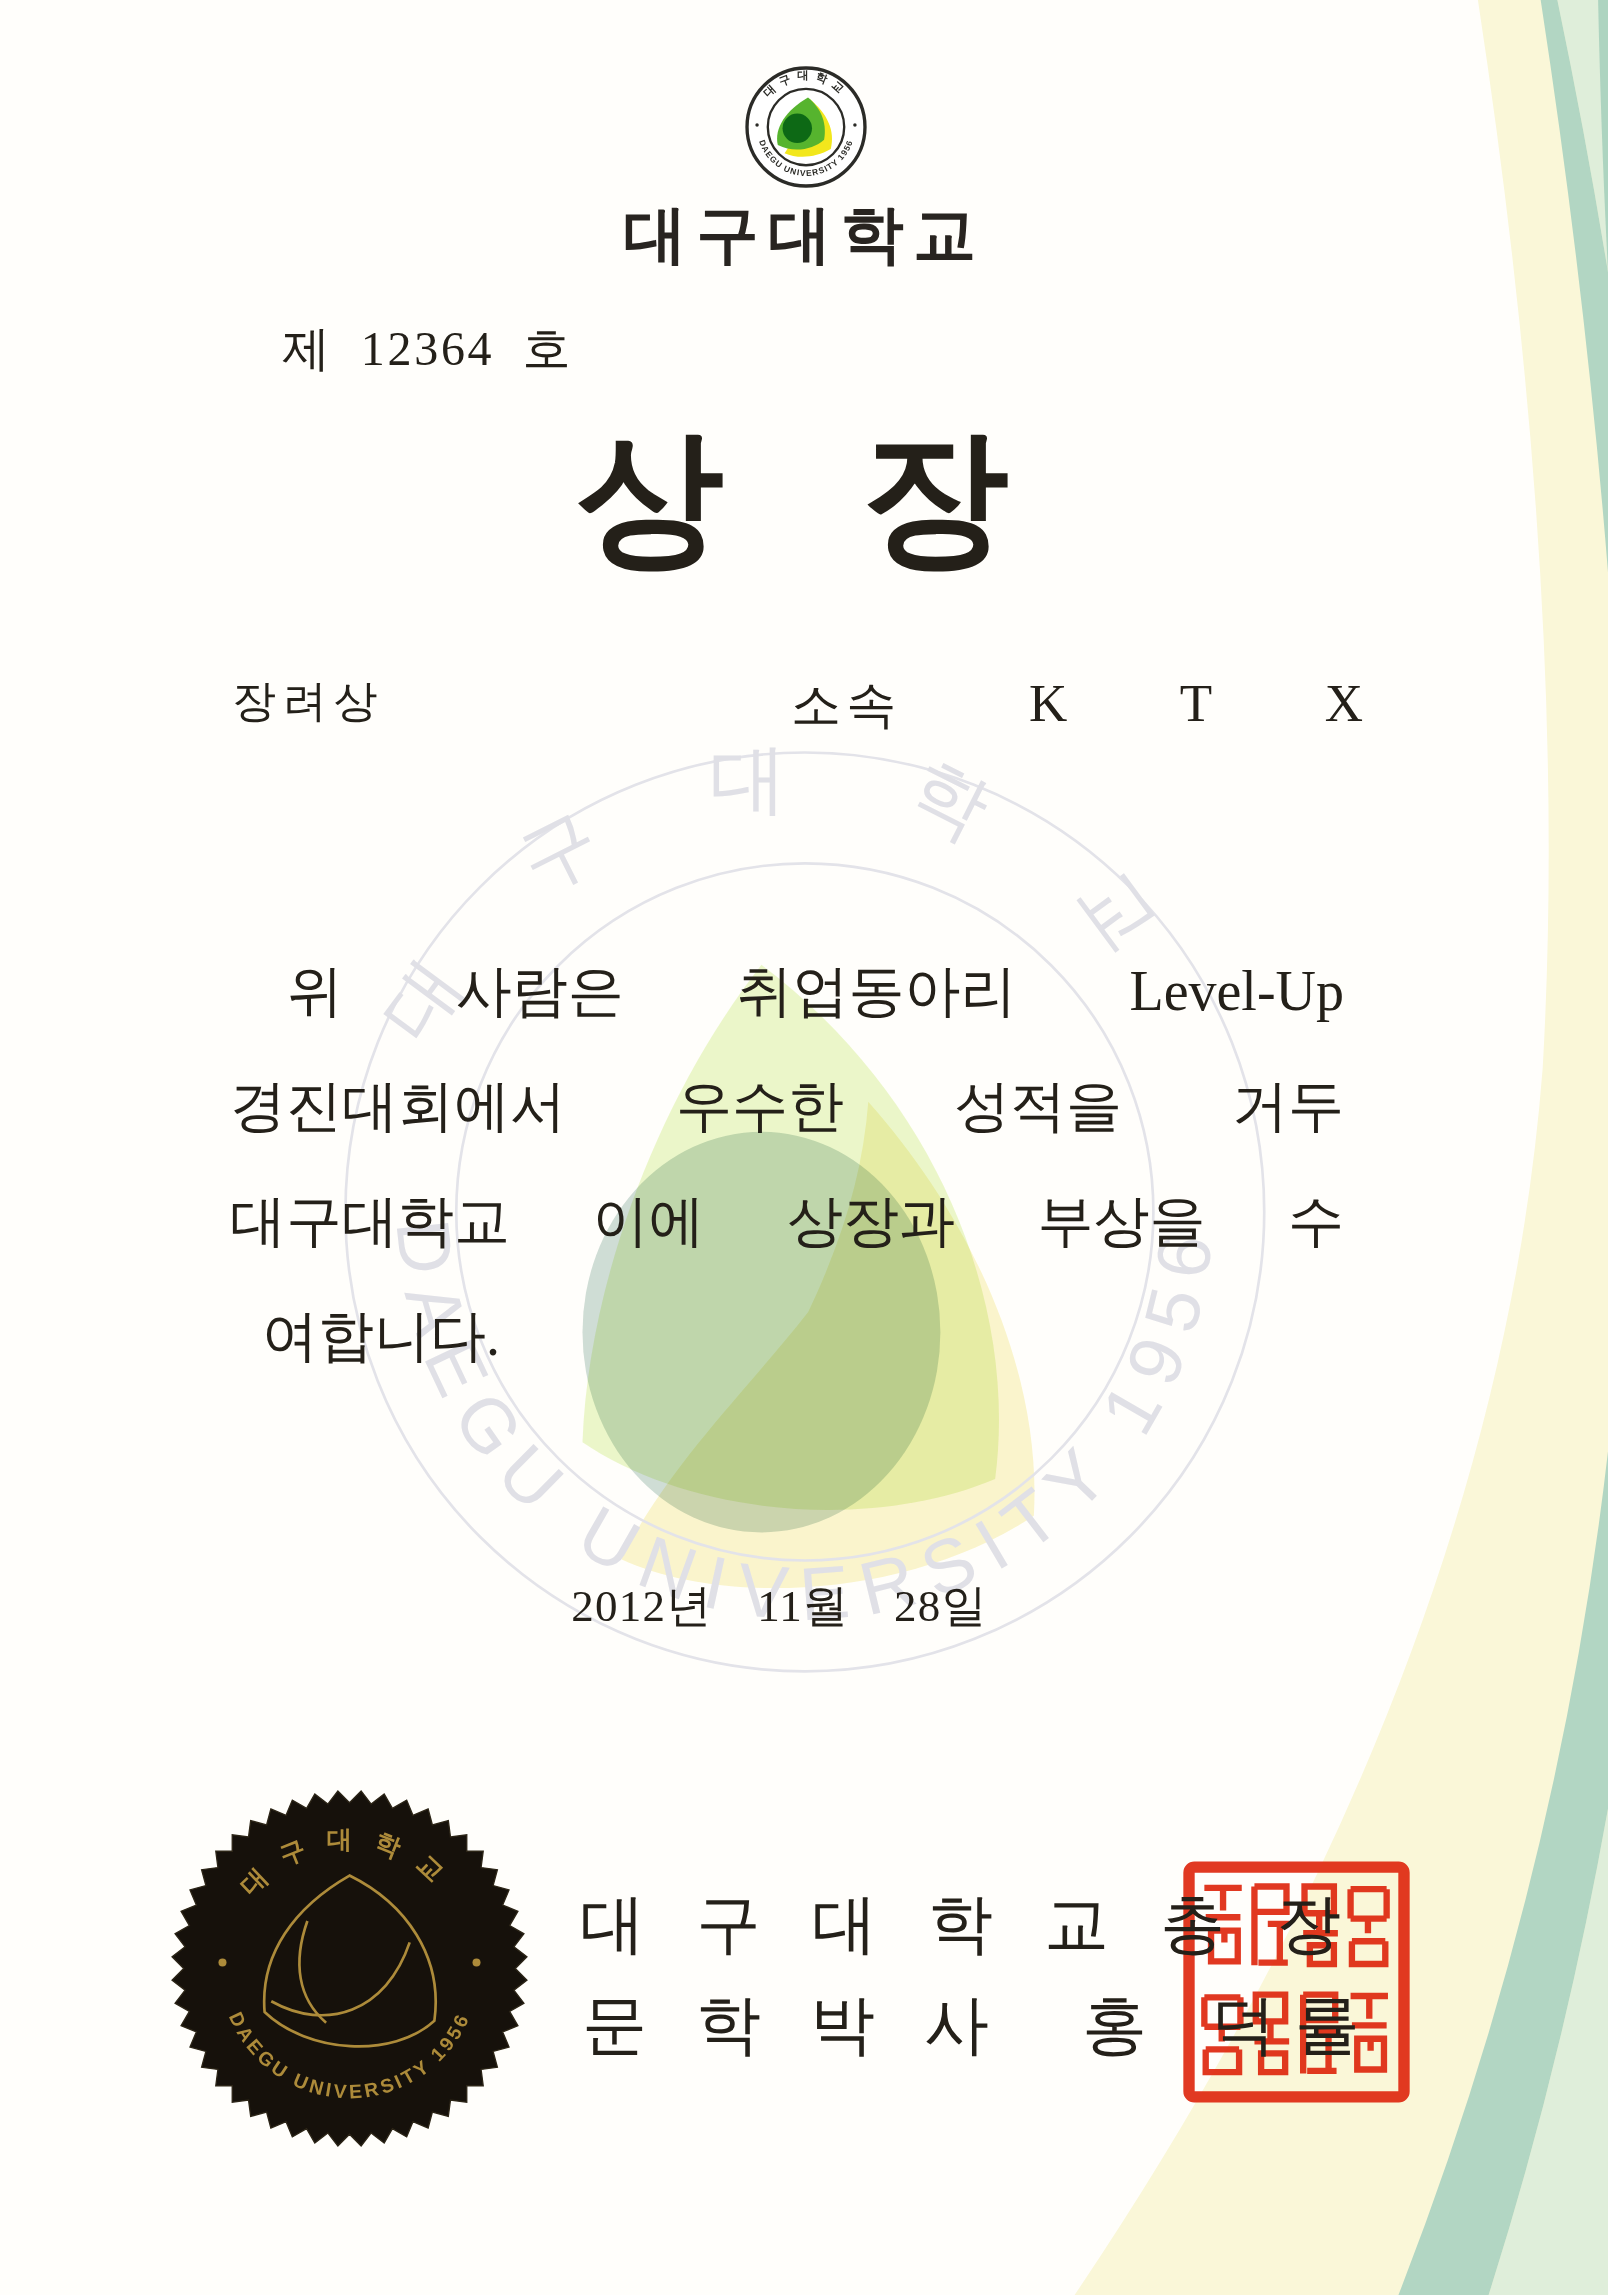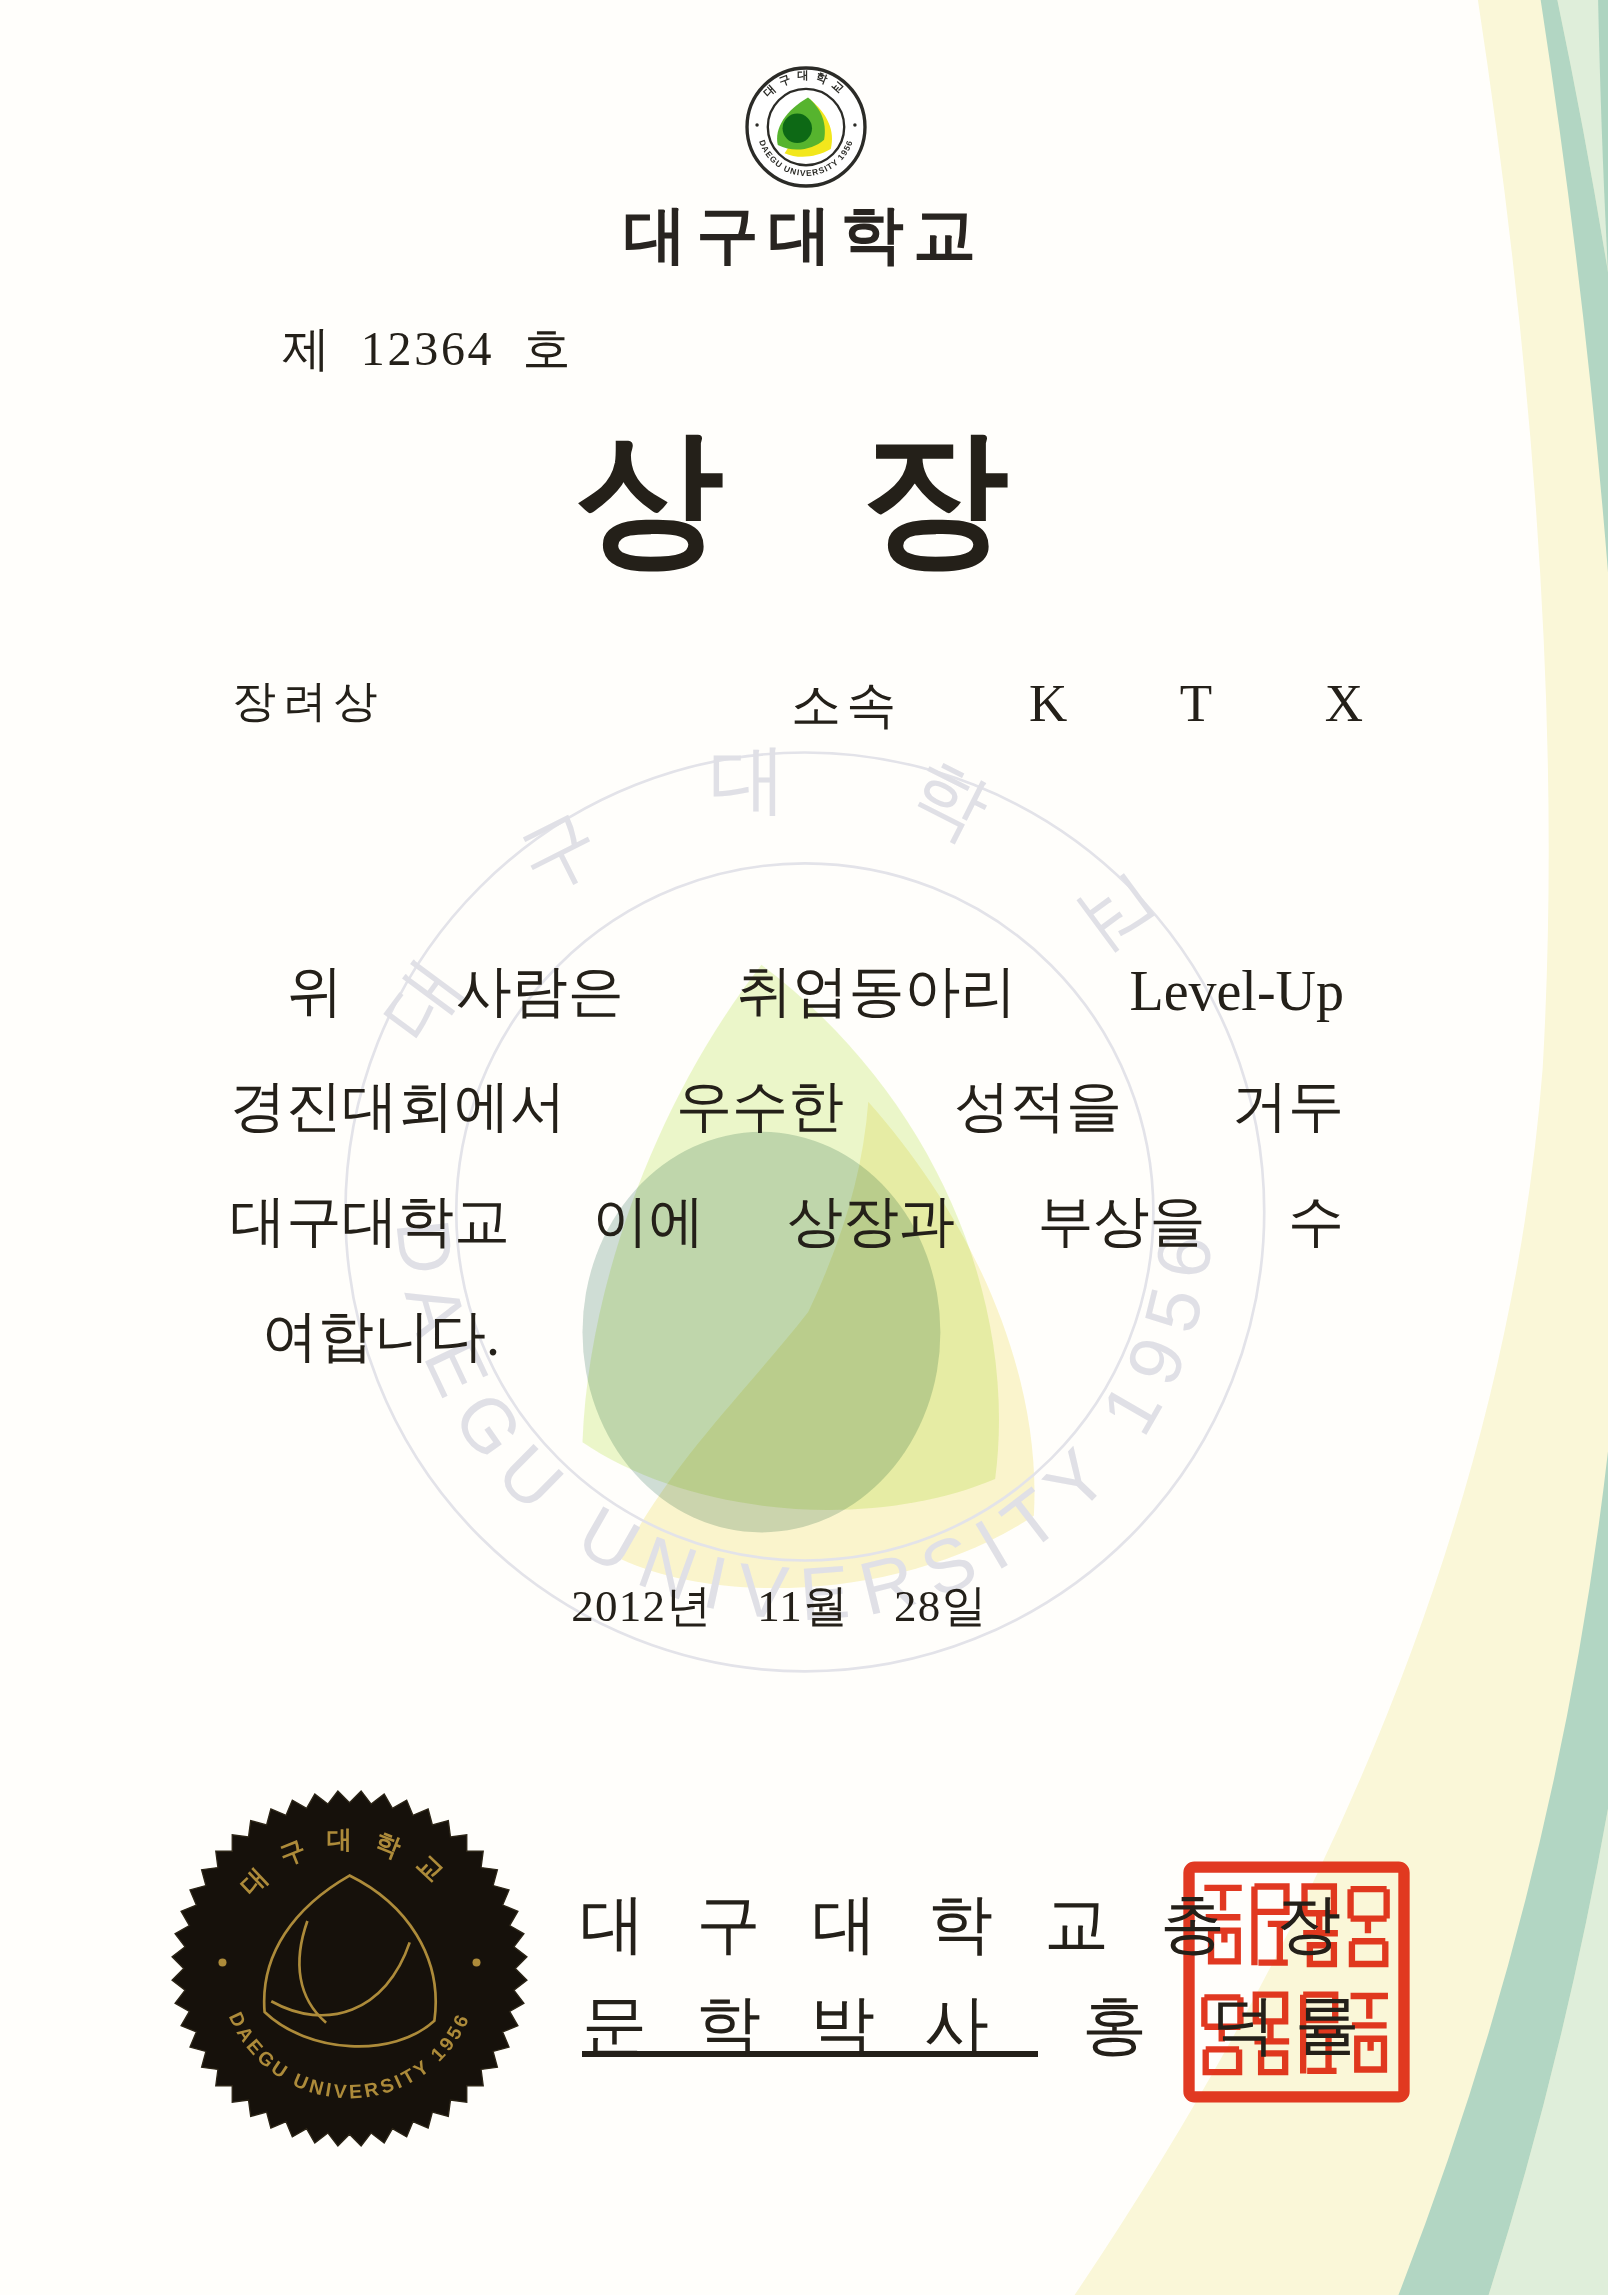--- a/index.html
+++ b/index.html
@@ -40,21 +40,21 @@
   .body-line.first{text-indent:57px;font-family:Liberation Serif, serif;}
   .body-line.last{text-align-last:left;margin-left:32px;}
 
   .date-line{
     left:0;top:1576px;width:100%;text-align:center;
     font-size:45px;word-spacing:32px;letter-spacing:1.3px;
     transform:translateX(-25px);
   }
   .sig-line1{left:580px;top:1842px;font-size:65px;letter-spacing:51px;margin-top:38px;}
   .sig-line2{left:582px;top:1981px;font-size:65px;}
-  .sig-line2 .prefix{letter-spacing:49px;text-decoration:underline;}
+  .sig-line2 .prefix{letter-spacing:49px;}
   .sig-line2 .n1{margin-left:44px;}
   .sig-line2 .n2{margin-left:64px;}
   .sig-line2 .n3{margin-left:18.7px;}
 
   .red-seal{position:absolute;left:1183px;top:1861px;width:227px;height:242px;}
   .black-seal{position:absolute;left:171px;top:1790px;width:357px;height:357px;}
 </style>
 </head>
 <body>
 

